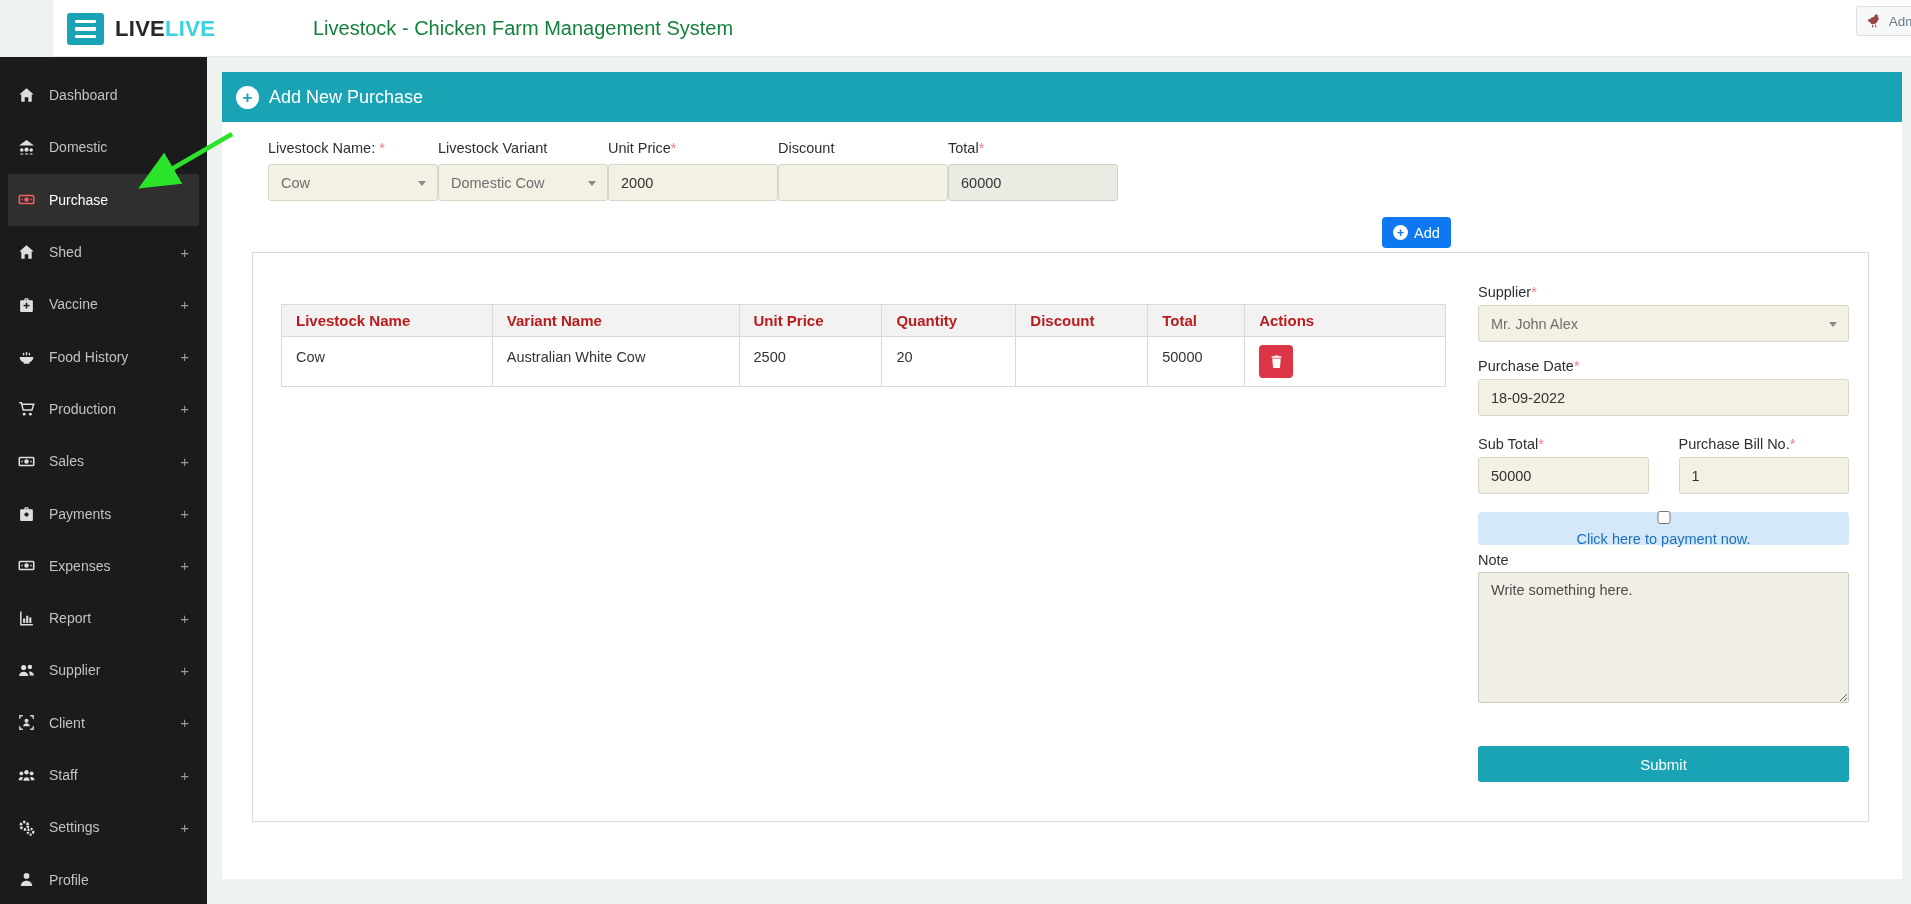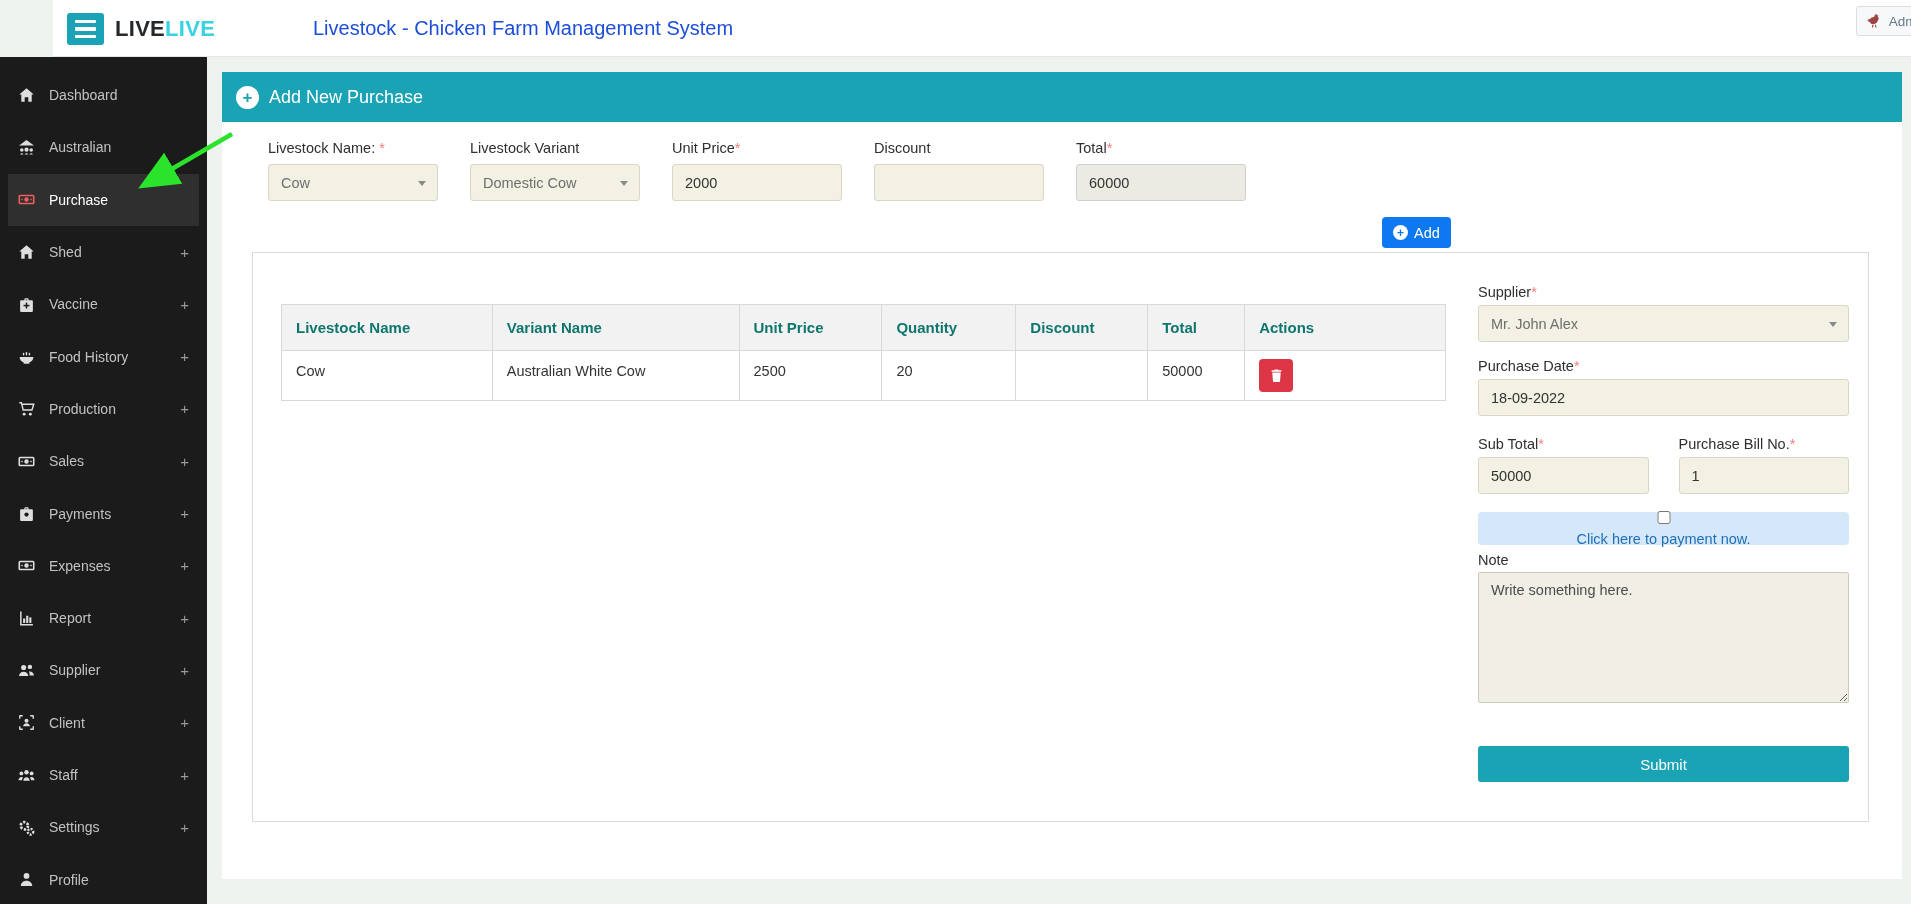--- a/index.html
+++ b/index.html
@@ -13,21 +13,21 @@
   body{font-family:"Liberation Sans","DejaVu Sans",sans-serif;background:var(--page-bg);}
   .app{position:relative;width:1911px;height:904px;}
 
   
   .topbar{position:absolute;left:12px;top:0;width:1911px;height:57px;background:#fff;border-bottom:1px solid #e7e7e7;z-index:5;margin-left:41px;}
   .hamburger{position:absolute;left:14px;top:13px;width:37px;height:32px;background:var(--accent-teal);border:none;border-radius:3px;
     display:flex;flex-direction:column;align-items:center;justify-content:center;gap:4px;cursor:pointer;}
   .hamburger .bar{width:21px;height:3.5px;background:#fff;border-radius:1px;}
   .brand{position:absolute;left:62px;top:0;height:57px;display:flex;align-items:center;font-size:22px;font-weight:700;letter-spacing:.3px;}
   .brand-live{color:#26292c;} .brand-stock{color:var(--brand-cyan);}
-  .page-title{position:absolute;left:260px;top:0;height:57px;display:flex;align-items:center;font-size:20px;font-weight:500;color:#1d4ed8;}
+  .page-title{position:absolute;left:260px;top:0;height:57px;display:flex;align-items:center;font-size:20px;font-weight:500;color:#15803d;}
   .admin-btn{position:absolute;right:13px;top:6px;height:30px;display:flex;align-items:center;gap:6px;padding:0 9px;
     background:#f7f8f9;border:1px solid #d9dee3;border-radius:3px;font-size:13.5px;color:#6a7a8c;cursor:pointer;}
   .admin-btn svg{width:17px;height:17px;}
   .caret{width:0;height:0;border-left:4.5px solid transparent;border-right:4.5px solid transparent;border-top:5.5px solid #98a2ad;}
 
   
   .sidebar{position:absolute;left:0;top:57px;width:207px;height:847px;background:var(--sidebar-bg);padding-top:12px;z-index:4;}
   .side-item{height:52.3px;display:flex;align-items:center;padding:0 18px;color:#c2c2c2;font-size:14px;cursor:pointer;}
   .side-item .icon{width:18px;height:17px;margin-right:13px;color:#dedede;display:inline-flex;}
   .side-item .icon svg{width:17px;height:17px;}
@@ -36,21 +36,21 @@
   .side-item.active .icon{color:var(--sidebar-icon-active);}
 
   
   .content{position:absolute;left:207px;top:57px;width:1704px;height:847px;background:var(--page-bg);}
   .banner{margin:15px 9px 0 15px;height:50px;background:var(--accent-teal);color:#fff;display:flex;align-items:center;gap:10px;
     padding-left:14px;font-size:18px;}
   .plus-circle{width:23px;height:23px;border-radius:50%;background:#fff;color:var(--accent-teal);display:inline-flex;
     align-items:center;justify-content:center;font-size:17px;font-weight:700;line-height:1;}
   .card{margin:0 9px 0 15px;height:757px;background:#fff;position:relative;}
 
-  .form-row{display:flex;gap:32px;padding:18px 0 0 46px;}
+  .form-row{display:flex;padding:18px 0 0 46px;}
   .field-col{width:170px;}
   .f-label{font-size:14.5px;color:#2f2f2f;margin-bottom:8px;white-space:nowrap;}
   .req{color:var(--required-asterisk);}
   .select-box{position:relative;height:37px;background:var(--field-bg);border:1px solid var(--field-border);border-radius:3px;
     display:flex;align-items:center;padding:0 12px;font-size:14.5px;color:#6e6e6e;cursor:pointer;}
   .select-box .caret{position:absolute;right:11px;top:50%;margin-top:-2px;border-top-color:#8a8a8a;}
   .input-box{height:37px;background:var(--field-bg);border:1px solid var(--field-border);border-radius:3px;
     display:flex;align-items:center;padding:0 12px;}
   .input-box input{border:none;background:transparent;outline:none;width:100%;font-size:14.5px;color:#333;font-family:Liberation Sans, sans-serif;}
   .input-box.muted{background:#ecebe3;border-color:#cfcfcf;}
@@ -59,22 +59,22 @@
   .stepper .dn{width:0;height:0;border-left:4px solid transparent;border-right:4px solid transparent;border-top:5px solid #777;}
 
   .add-btn{position:absolute;top:95px;left:1160px;height:31px;display:inline-flex;align-items:center;gap:6px;
     background:var(--primary-blue);color:#fff;border:none;border-radius:4px;padding:0 11px;font-size:14.5px;cursor:pointer;font-family:inherit;}
   .add-btn .plus-circle{width:15px;height:15px;color:var(--primary-blue);font-size:12px;}
 
   .panel{position:absolute;left:30px;top:130px;width:1617px;height:570px;border:1px solid #dadada;background:#fff;}
 
   .table-wrap{position:absolute;left:28px;top:51px;width:1165px;}
   table{border-collapse:collapse;width:100%;}
-  th{background:var(--table-header-bg);border:1px solid var(--table-border);text-align:left;font-size:15px;color:#0f766e;
-    padding:14px 14px;font-weight:700;}
+  th{background:var(--table-header-bg);border:1px solid var(--table-border);text-align:left;font-size:15px;color:#b91c1c;
+    padding:7px 14px;font-weight:700;}
   td{border:1px solid var(--table-border);font-size:14.5px;color:#333;padding:12px 14px;height:50px;vertical-align:top;background:#fff;}
   td.actions{padding:8px 14px;}
   .del-btn{width:34px;height:33px;background:var(--danger-red);border:none;border-radius:4px;display:flex;align-items:center;
     justify-content:center;cursor:pointer;}
   .del-btn svg{width:15px;height:15px;}
 
   .side-form{position:absolute;left:1225px;top:31px;width:371px;}
   .sf-label{font-size:14.5px;color:#2f2f2f;margin-bottom:5px;}
   .side-form .select-box{margin-bottom:16px;}
   .sf-date{margin-bottom:20px;}
@@ -133,21 +133,21 @@
         <div class="side-item">
           <span class="icon">
             <svg viewBox="0 0 16 16" fill="currentColor">
               <path d="M8 1 15 6.2H1z"></path>
               <circle cx="3.6" cy="10.4" r="1.7"></circle>
               <circle cx="8" cy="10.1" r="2"></circle>
               <circle cx="12.4" cy="10.4" r="1.7"></circle>
               <path d="M1.9 14.6q1.7-2.3 3.4 0zM6.2 14.7q1.8-2.5 3.6 0zM10.7 14.6q1.7-2.3 3.4 0z"></path>
             </svg>
           </span>
-          <span class="side-label">Australian</span>
+          <span class="side-label">Domestic</span>
         </div>
         <div class="side-item active">
           <span class="icon">
             <svg viewBox="0 0 16 16" fill="currentColor">
               <rect x="1.2" y="4.2" width="13.6" height="7.6" rx="0.8" fill="none" stroke="currentColor" stroke-width="1.5"></rect>
               <circle cx="8" cy="8" r="2.1"></circle>
               <rect x="3.1" y="7.3" width="1.3" height="1.4"></rect>
               <rect x="11.6" y="7.3" width="1.3" height="1.4"></rect>
             </svg>
           </span>

